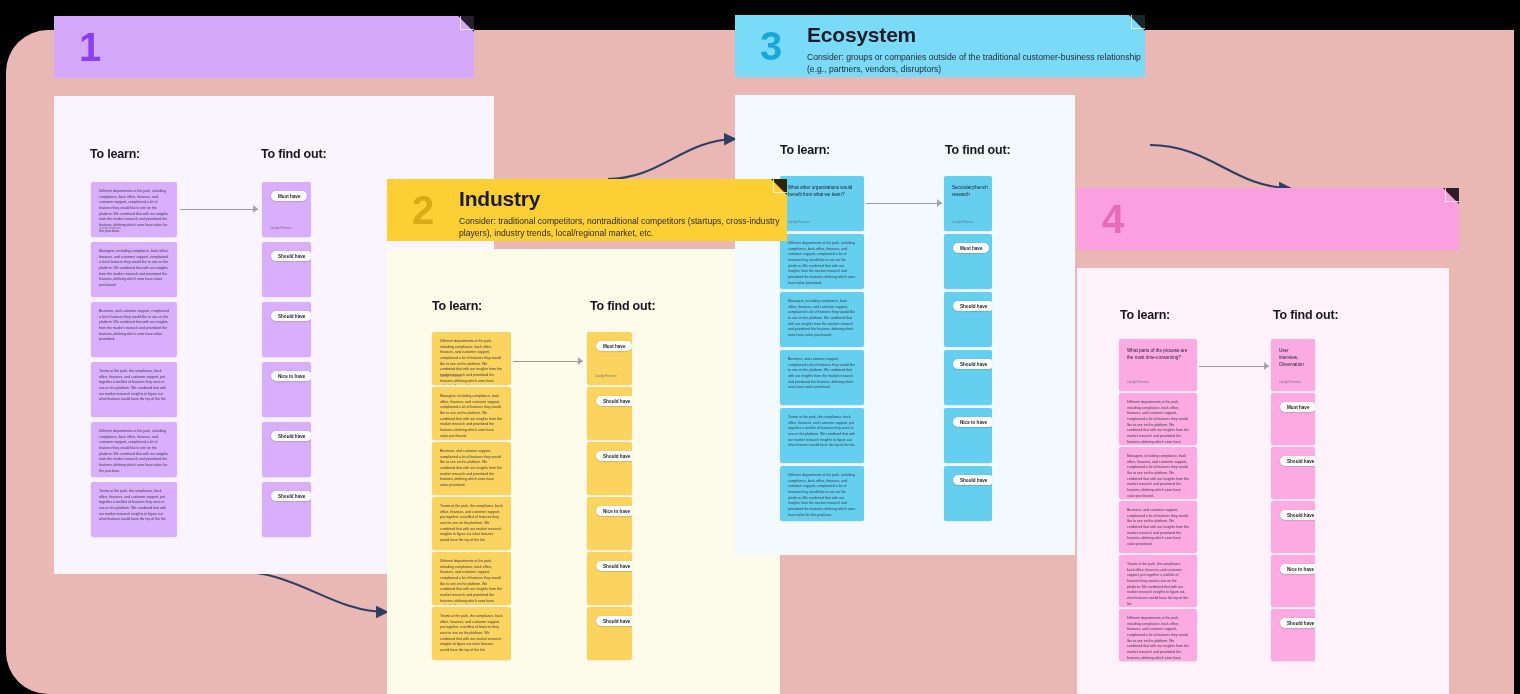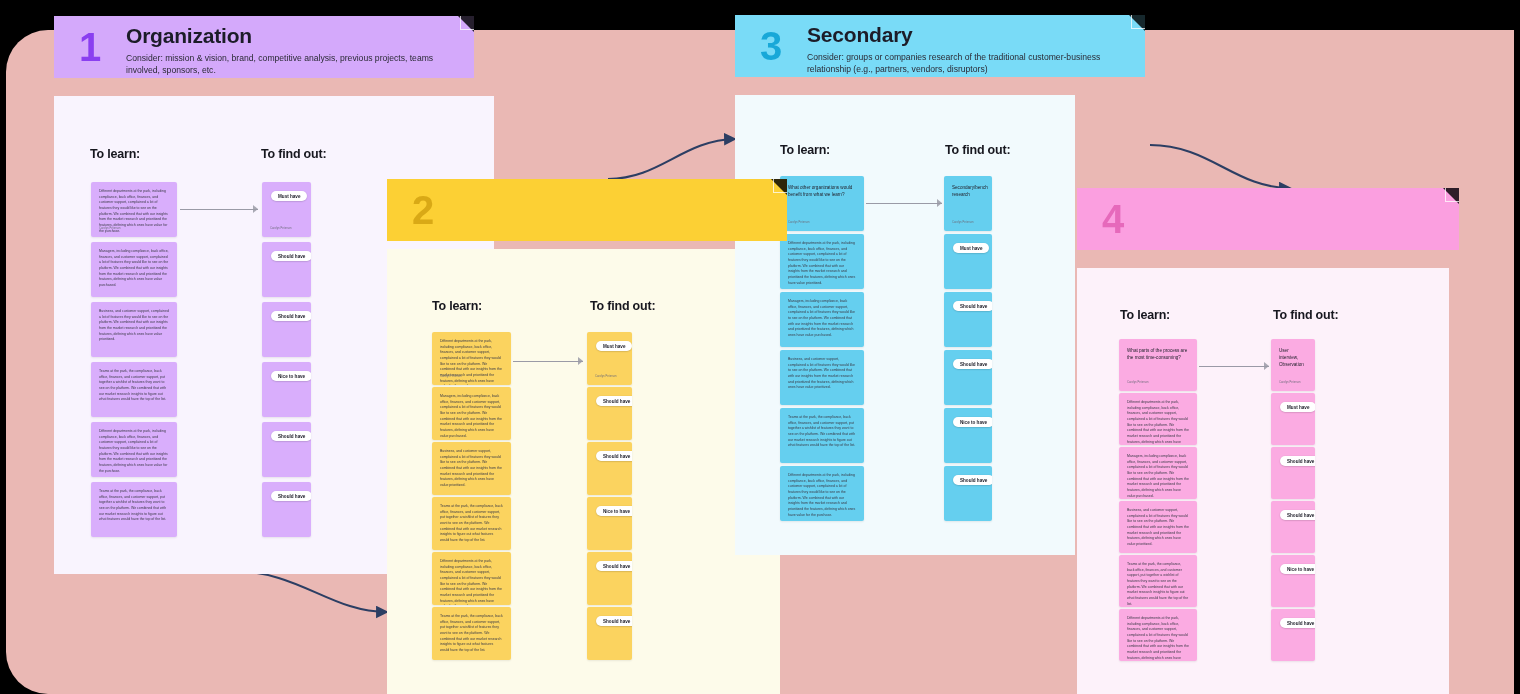--- a/index.html
+++ b/index.html
@@ -144,55 +144,55 @@
 
   <div class="panel" id="panel-1" style="left:54px; top:96px; width:440px; height:478px; z-index:10;">
     <div class="panel-body" style="width:440px;height:478px;background:#f9f4fe;">
       <div class="col-head" style="left:36px; top:51px;">To learn:</div>
       <div class="col-head" style="left:207px; top:51px;">To find out:</div>
     </div>
   </div>
   <div class="panel-head" id="head-1" style="position:absolute; left:54px; top:16px; width:420px; height:62px; background:#d4a9fb; z-index:30;">
     <div class="head-row">
       <div class="head-num" style="color:#8a3ff0;">1</div>
-      <div class="head-txt">
-        <div class="head-title">Organization</div>
-        <div class="head-sub">Consider: mission &amp; vision, brand, competitive analysis, previous projects, teams involved, sponsors, etc.</div>
-      </div>
     </div>
     <div class="fold"></div>
     <div class="fold-in"></div>
   </div>
 
   <div class="panel" id="panel-2" style="left:387px; top:249px; width:393px; height:445px; z-index:12;">
     <div class="panel-body" style="width:393px;height:445px;background:#fdfbea;">
       <div class="col-head" style="left:45px; top:50px;">To learn:</div>
       <div class="col-head" style="left:203px; top:50px;">To find out:</div>
     </div>
   </div>
   <div class="panel-head" id="head-2" style="position:absolute; left:387px; top:179px; width:400px; height:62px; background:#fcd034; z-index:31;">
     <div class="head-row">
       <div class="head-num" style="color:#d9a916;">2</div>
+      <div class="head-txt">
+        <div class="head-title">Industry</div>
+        <div class="head-sub">Consider: traditional competitors, nontraditional competitors (startups, cross-industry players), industry trends, local/regional market, etc.</div>
+      </div>
     </div>
     <div class="fold"></div>
     <div class="fold-in"></div>
   </div>
 
   <div class="panel" id="panel-3" style="left:735px; top:95px; width:340px; height:460px; z-index:14;">
     <div class="panel-body" style="width:340px;height:460px;background:#f2fafd;">
       <div class="col-head" style="left:45px; top:48px;">To learn:</div>
       <div class="col-head" style="left:210px; top:48px;">To find out:</div>
     </div>
   </div>
   <div class="panel-head" id="head-3" style="position:absolute; left:735px; top:15px; width:410px; height:62px; background:#79dbf7; z-index:32;">
     <div class="head-row">
       <div class="head-num" style="color:#18a8d8;">3</div>
       <div class="head-txt">
-        <div class="head-title">Secondary</div>
-        <div class="head-sub" style="max-width:380px;">Consider: groups or companies research of the traditional customer-business relationship (e.g., partners, vendors, disruptors)</div>
+        <div class="head-title">Ecosystem</div>
+        <div class="head-sub" style="max-width:380px;">Consider: groups or companies outside of the traditional customer-business relationship (e.g., partners, vendors, disruptors)</div>
       </div>
     </div>
     <div class="fold"></div>
     <div class="fold-in"></div>
   </div>
 
   <div class="panel" id="panel-4" style="left:1077px; top:268px; width:372px; height:426px; z-index:16;">
     <div class="panel-body" style="width:372px;height:426px;background:#fdf2fa;">
       <div class="col-head" style="left:43px; top:40px;">To learn:</div>
       <div class="col-head" style="left:196px; top:40px;">To find out:</div>

